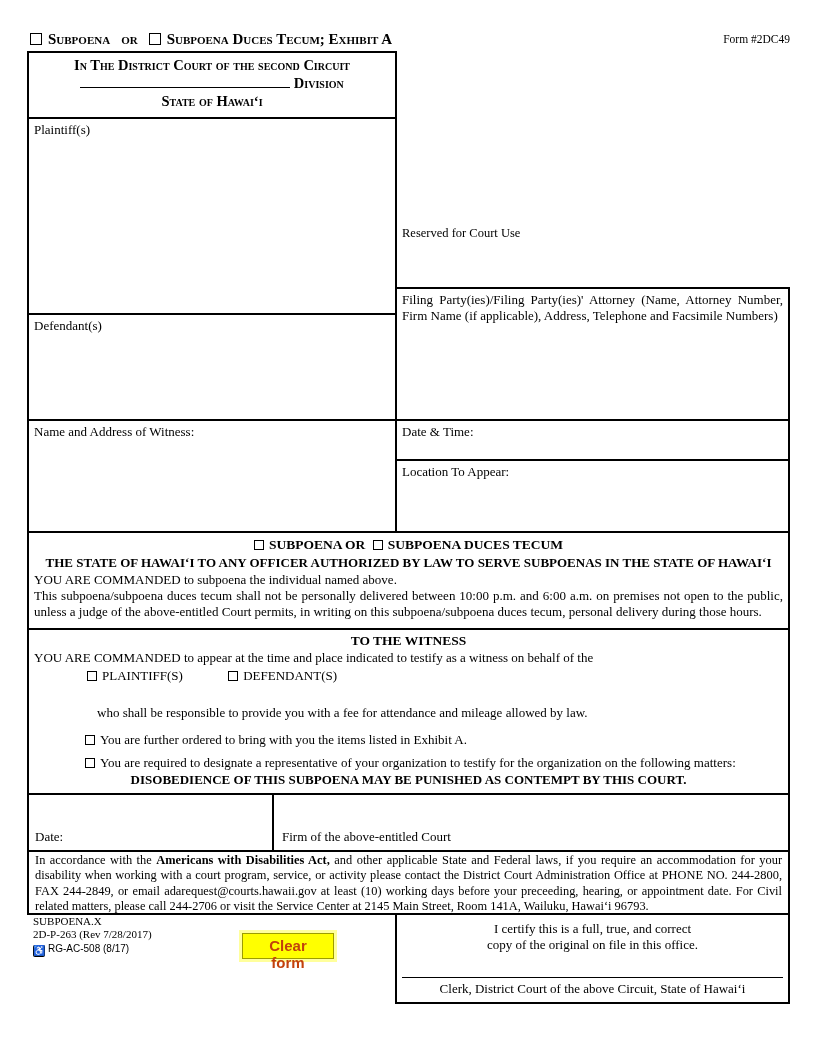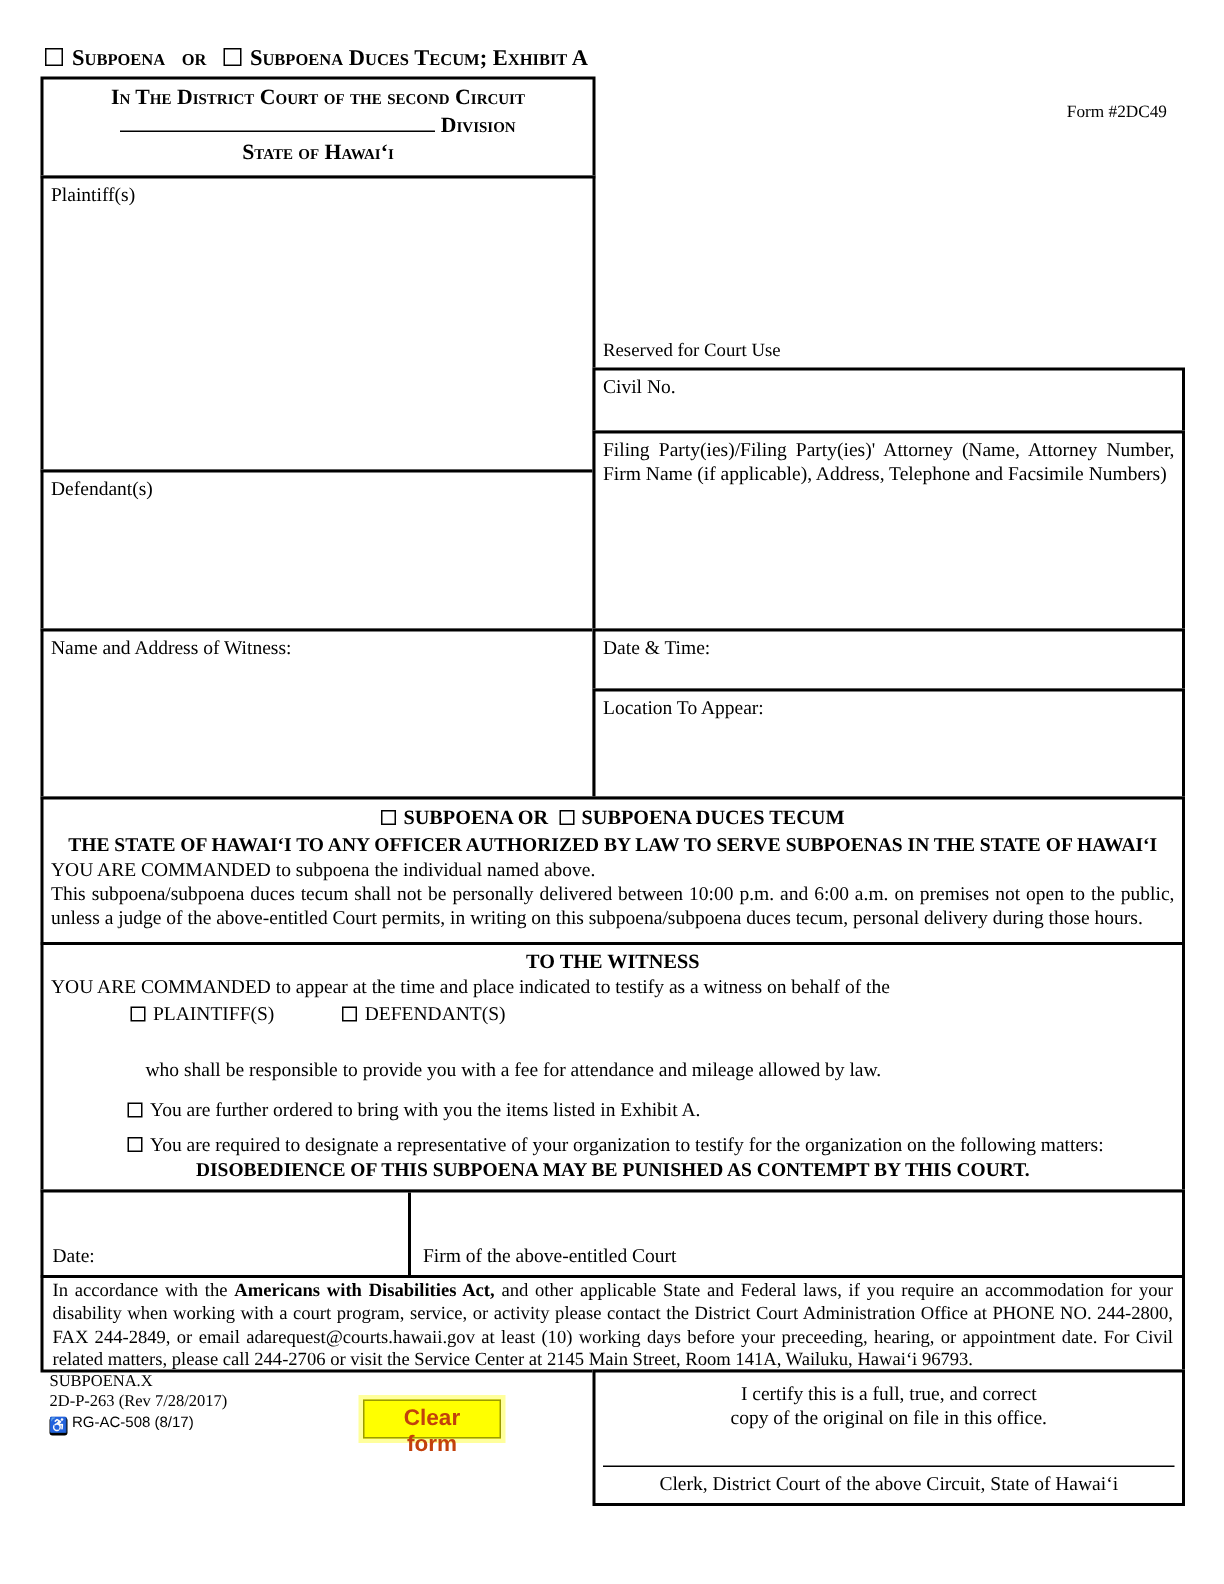--- a/index.html
+++ b/index.html
@@ -26,21 +26,21 @@
   .divider-v{position:absolute;width:2px;background:#000;top:0;bottom:0;}
 </style>
 </head>
 <body>
 
 <div class="page">
 
   <div class="abs sc b" style="left:30px;top:31px;font-size:15px;">
     <span class="cb cb-lg"></span><span>Subpoena</span><span style="margin:0 11px;">or</span><span class="cb cb-lg"></span><span>Subpoena Duces Tecum; Exhibit A</span>
   </div>
-  <div class="abs" style="right:38px;top:33px;font-size:11.5px;margin-top:36px;">Form #2DC49</div>
+  <div class="abs" style="right:26px;top:33px;font-size:11.5px;">Form #2DC49</div>
 
   <div class="box ctr" style="left:27px;top:51px;width:370px;height:68px;">
     <div class="sc b" style="font-size:14.5px;margin-top:4px;">In The District Court of the second Circuit</div>
     <div class="sc b" style="font-size:14.5px;margin-top:1px;">
       <span class="blank-line" style="width:210px;"></span>
       <span>Division</span>
     </div>
     <div class="sc b" style="font-size:14.5px;margin-top:1px;">State of Hawai‘i</div>
   </div>
 
@@ -48,23 +48,20 @@
     <div class="lbl" style="margin:3px 0 0 5px;">Plaintiff(s)</div>
   </div>
   <div class="box" style="left:27px;top:313px;width:370px;height:108px;">
     <div class="lbl" style="margin:3px 0 0 5px;">Defendant(s)</div>
   </div>
   <div class="box" style="left:27px;top:419px;width:370px;height:114px;">
     <div class="lbl" style="margin:3px 0 0 5px;">Name and Address of Witness:</div>
   </div>
 
   <div class="abs lbl" style="left:402px;top:226px;font-size:12.5px;">Reserved for Court Use</div>
-  <div class="box" style="left:395px;top:245px;width:395px;height:44px;">
-    <div class="lbl" style="margin:3px 0 0 5px;">Civil No.</div>
-  </div>
   <div class="box" style="left:395px;top:287px;width:395px;height:134px;">
     <div class="body-txt" style="margin:3px 5px 0 5px;text-align:justify;">Filing Party(ies)/Filing Party(ies)' Attorney (Name, Attorney Number, Firm Name (if applicable), Address, Telephone and Facsimile Numbers)</div>
   </div>
   <div class="box" style="left:395px;top:419px;width:395px;height:42px;">
     <div class="lbl" style="margin:3px 0 0 5px;">Date &amp; Time:</div>
   </div>
   <div class="box" style="left:395px;top:459px;width:395px;height:74px;">
     <div class="lbl" style="margin:3px 0 0 5px;">Location To Appear:</div>
   </div>
 

